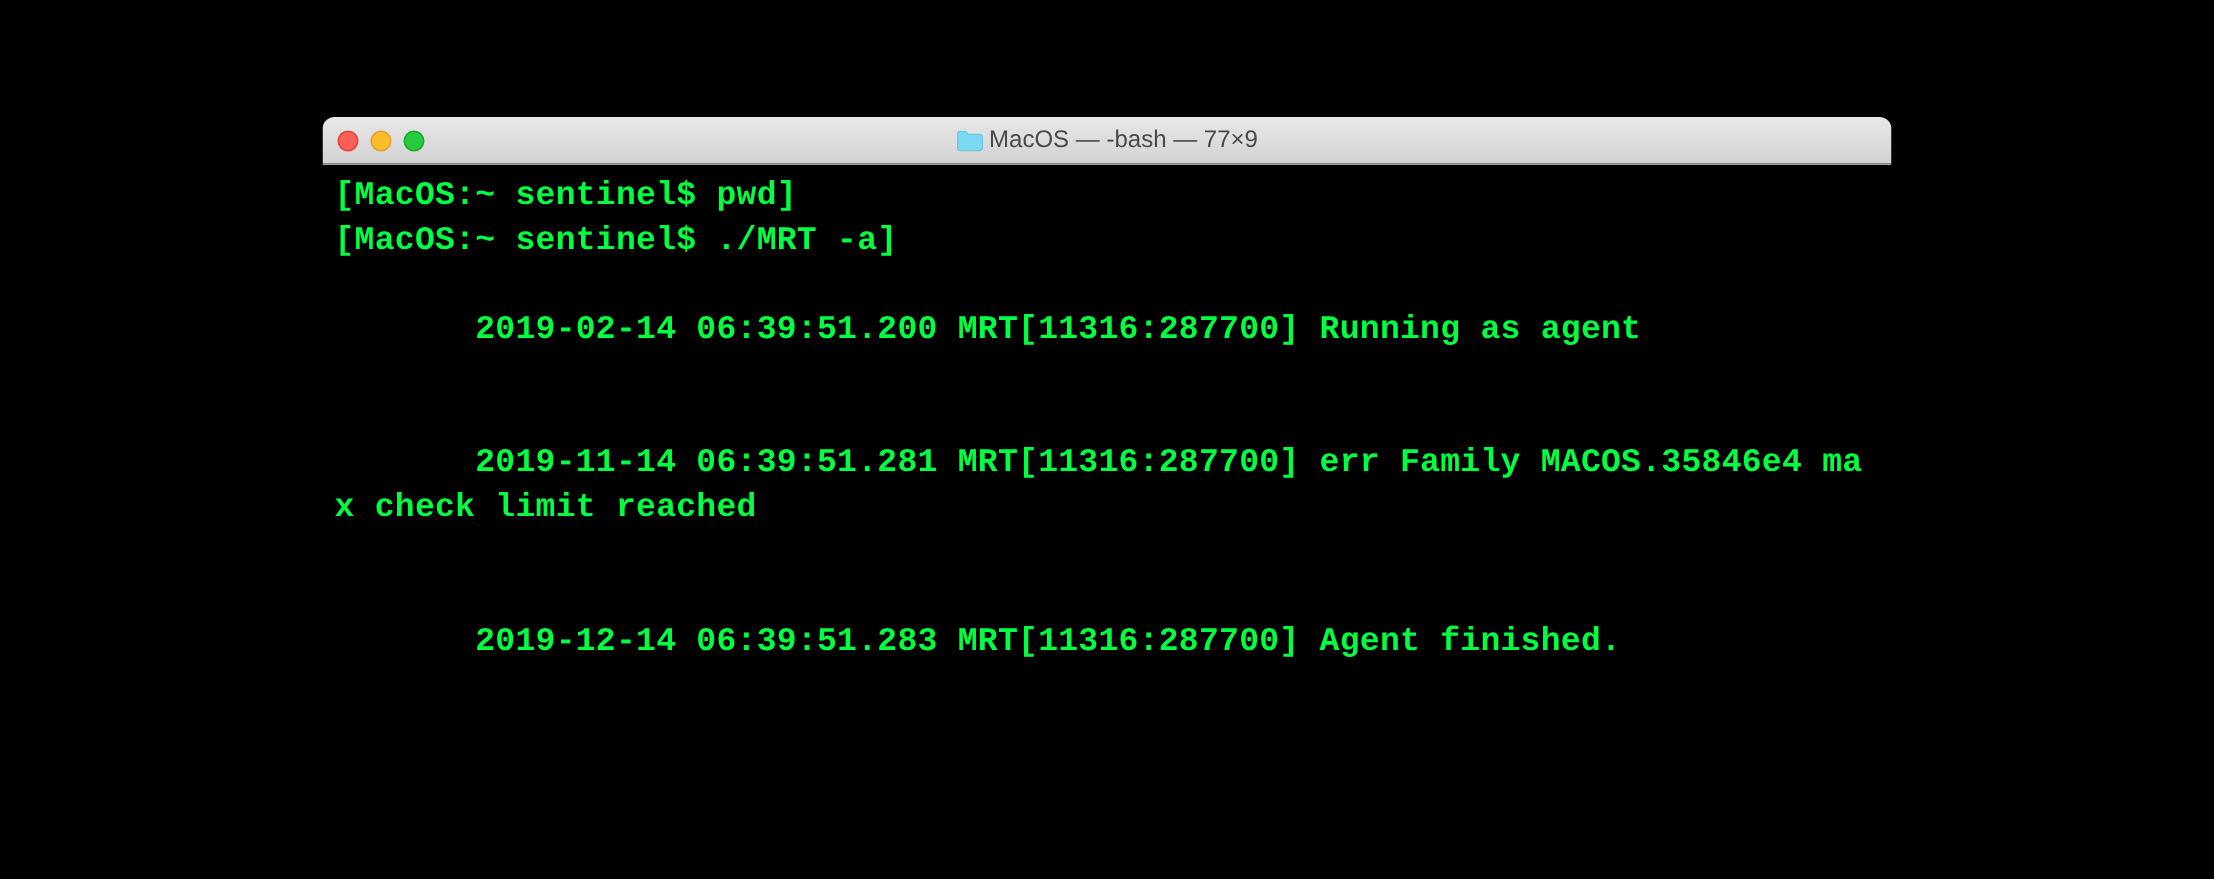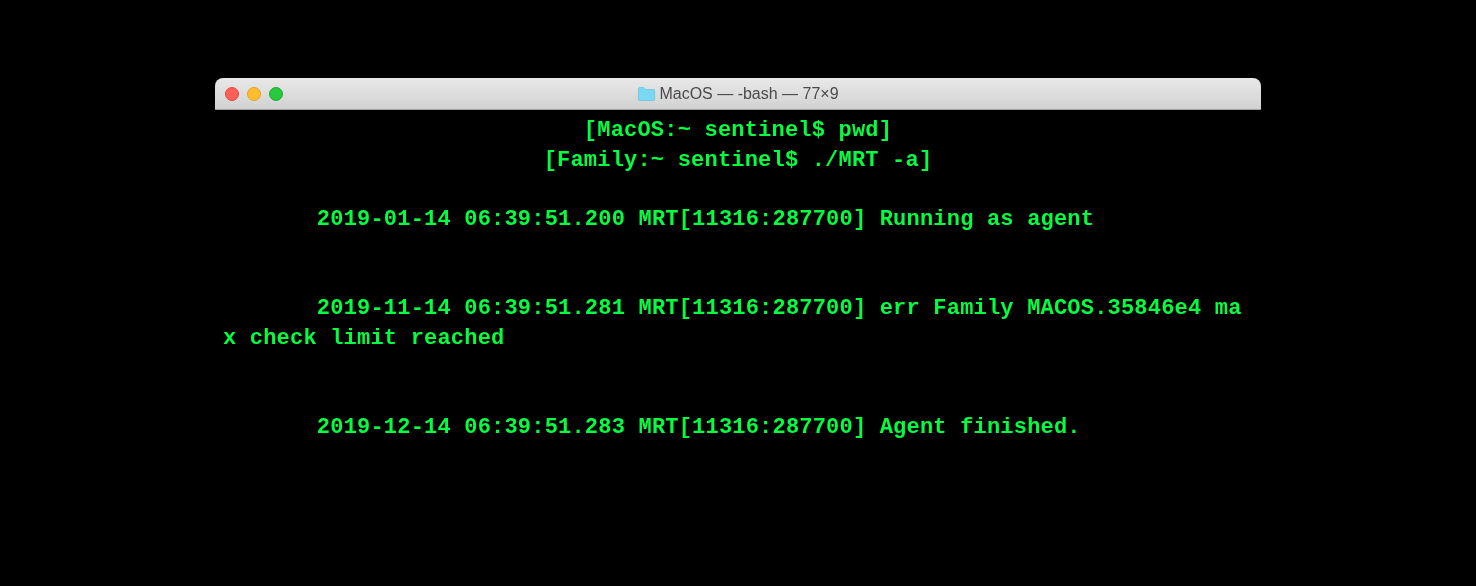--- a/index.html
+++ b/index.html
@@ -65,21 +65,21 @@
       color: #00ff41;
       font-weight: bold;
       letter-spacing: 0.2px;
     }
     .term-line {
       white-space: pre-wrap;
       word-break: break-all;
     }
     .prompt-line {
       display: flex;
-      justify-content: center;
+      justify-content: flex-start;
     }
     .prompt-right {
       color: #00ff41;
     }
     .folder-icon {
       width: 18px;
       height: 14px;
       display: inline-block;
     }
   </style>
@@ -101,25 +101,25 @@
       </span>
       <span>MacOS — -bash — 77×9</span>
     </div>
   </div>
   <div class="terminal-body">
     <div class="term-line prompt-line">
       <span>[MacOS:~ sentinel$ pwd</span>
       <span class="prompt-right">]</span>
     </div>
     <div class="term-line prompt-line">
-      <span>[Family:~ sentinel$ ./MRT -a</span>
+      <span>[MacOS:~ sentinel$ ./MRT -a</span>
       <span class="prompt-right">]</span>
     </div>
     <div class="term-line">
-      <span> 2019-01-14 06:39:51.200 MRT[11316:287700] Running as agent</span>
+      <span> 2019-02-14 06:39:51.200 MRT[11316:287700] Running as agent</span>
     </div>
     <div class="term-line">
       <span> 2019-11-14 06:39:51.281 MRT[11316:287700] err Family MACOS.35846e4 max check limit reached</span>
     </div>
     <div class="term-line">
       <span> 2019-12-14 06:39:51.283 MRT[11316:287700] Agent finished.</span>
     </div>
     <div class="term-line">
       
     </div>

